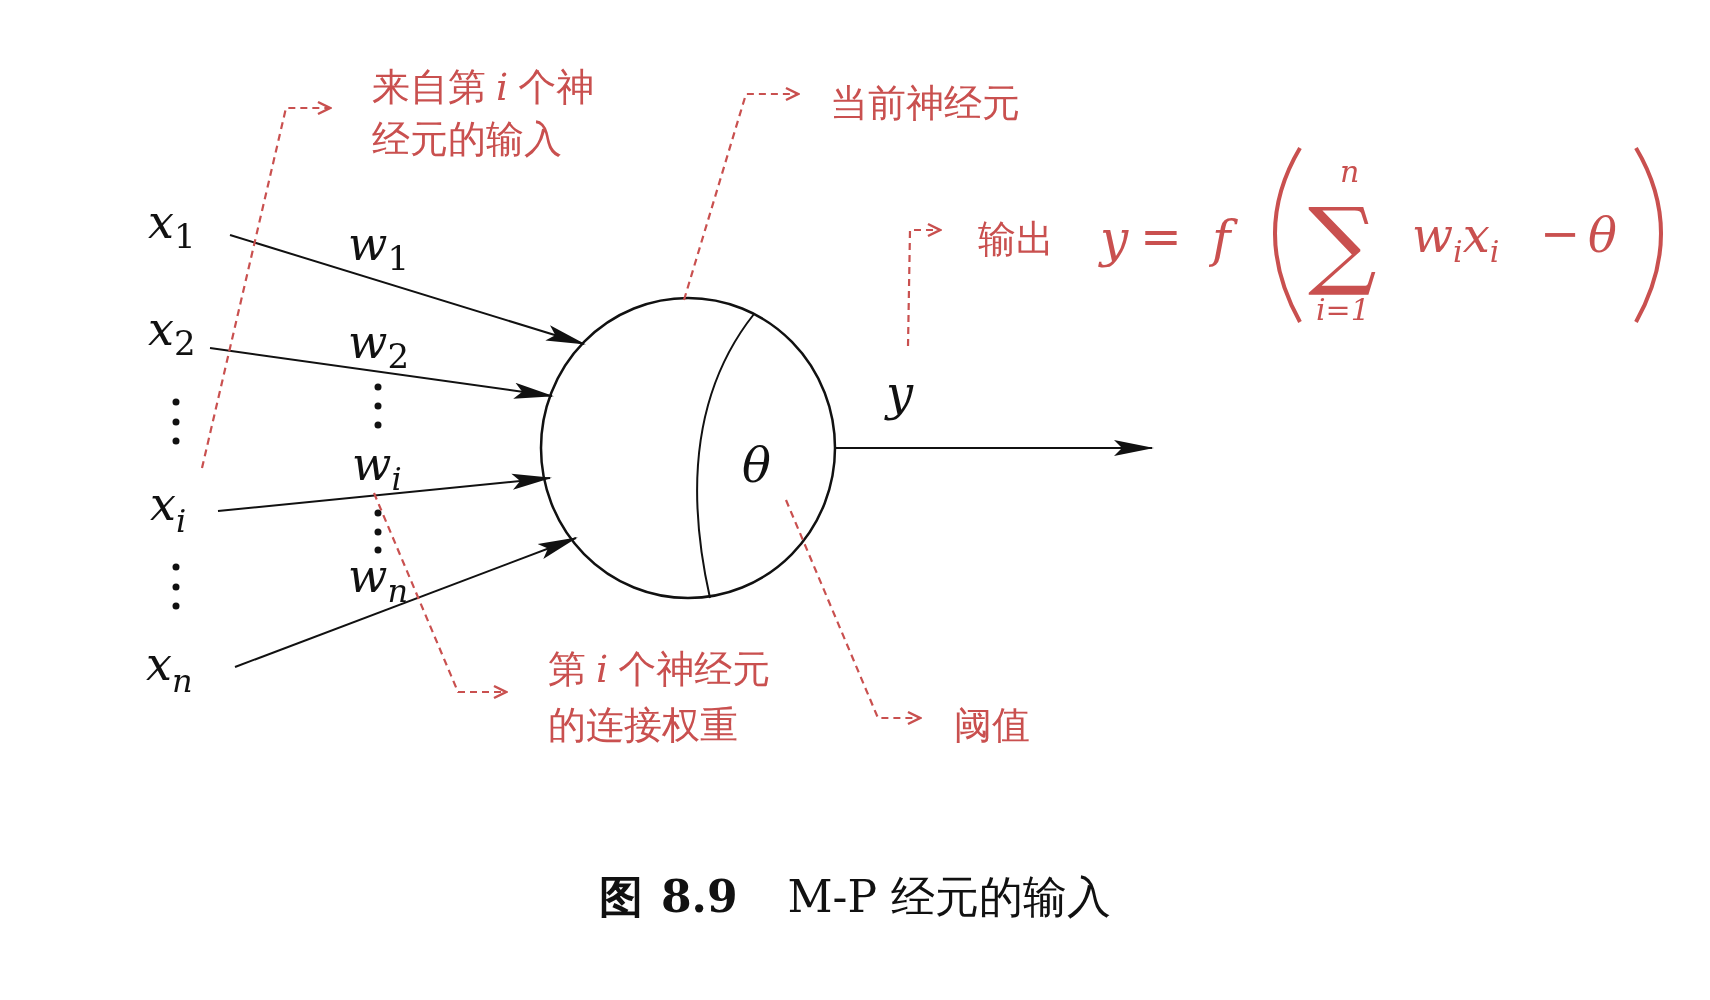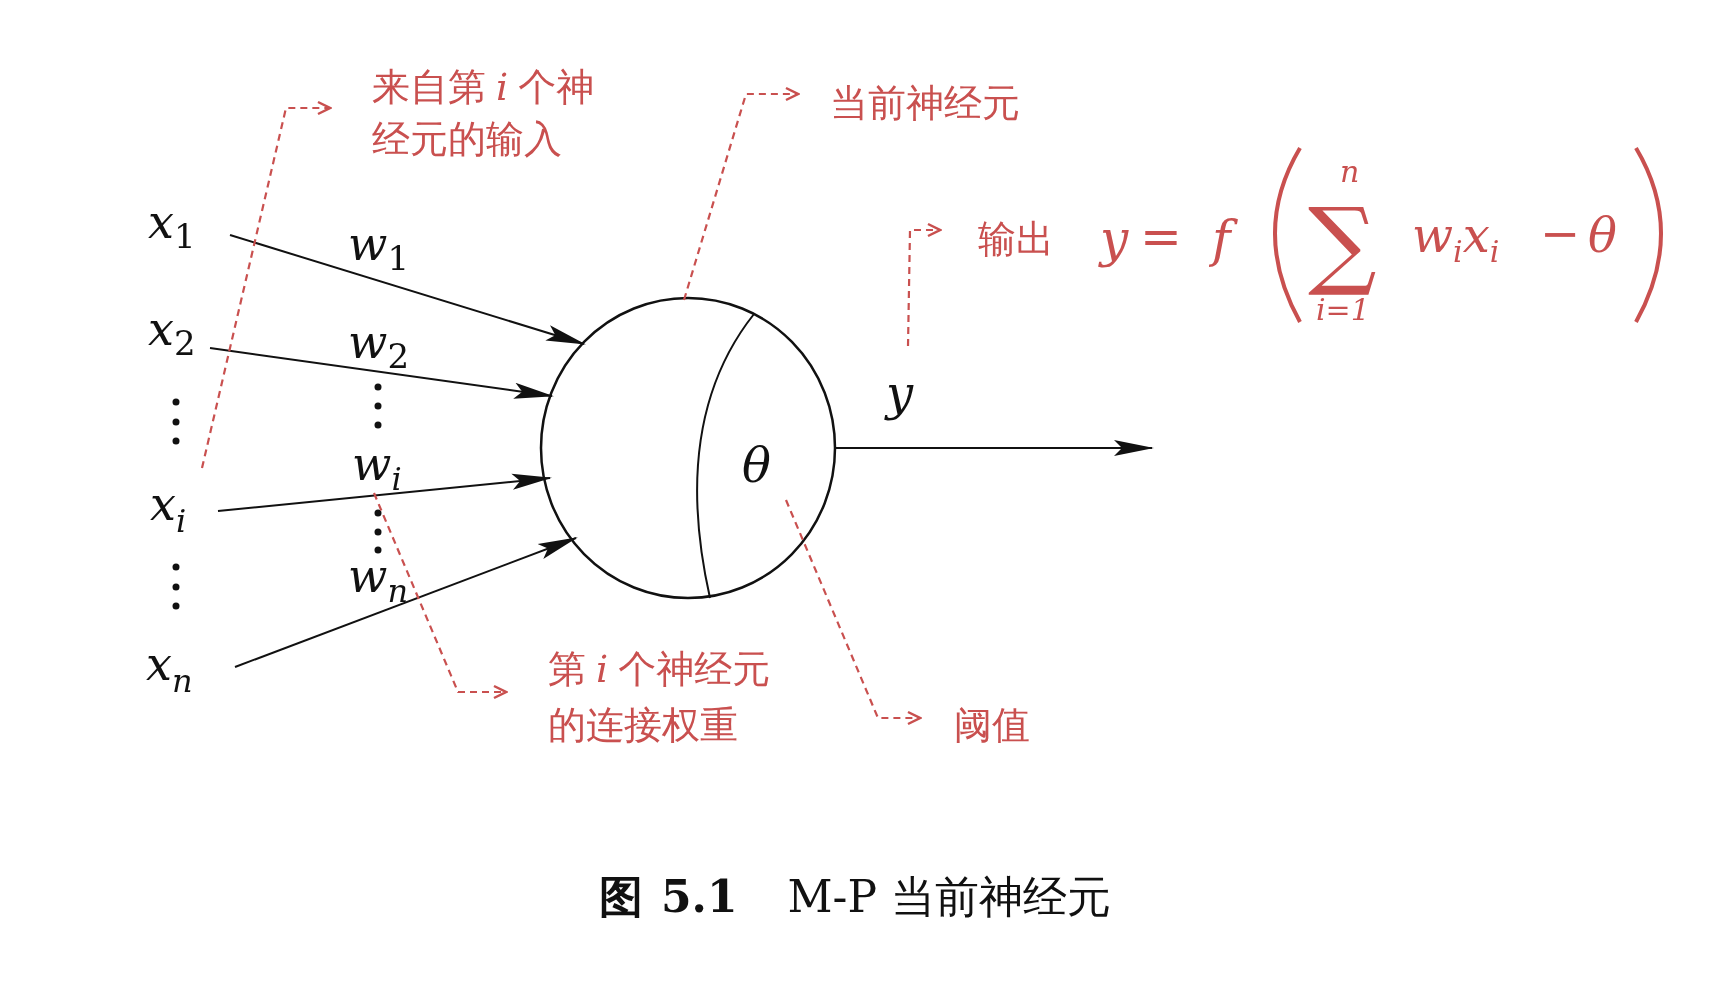--- a/index.html
+++ b/index.html
@@ -110,14 +110,14 @@
   </g>
 
   <g>
     <text x="548" y="682" font-size="38" class="red-text"><tspan>第</tspan><tspan class="red-math" dx="10">i</tspan><tspan dx="10">个神经元</tspan></text>
     <text x="548" y="738" font-size="38" class="red-text">的连接权重</text>
   </g>
   <text x="954" y="738" font-size="38" class="red-text">阈值</text>
 </svg>
 
 <div class="caption">
-  <span class="fig">图</span><span class="num">5.1</span><span class="title">M-P 当前神经元</span>
+  <span class="fig">图</span><span class="num">8.9</span><span class="title">M-P 经元的输入</span>
 </div>
 
 </body></html>

